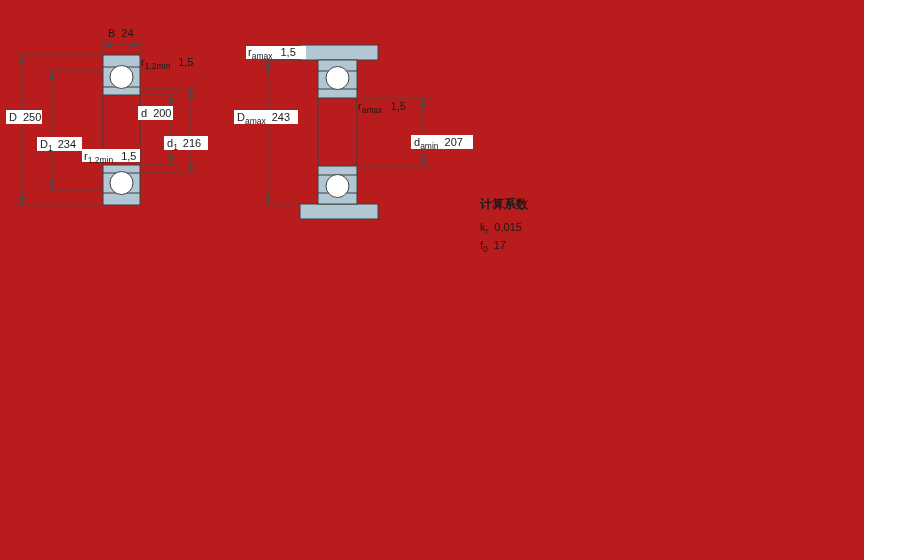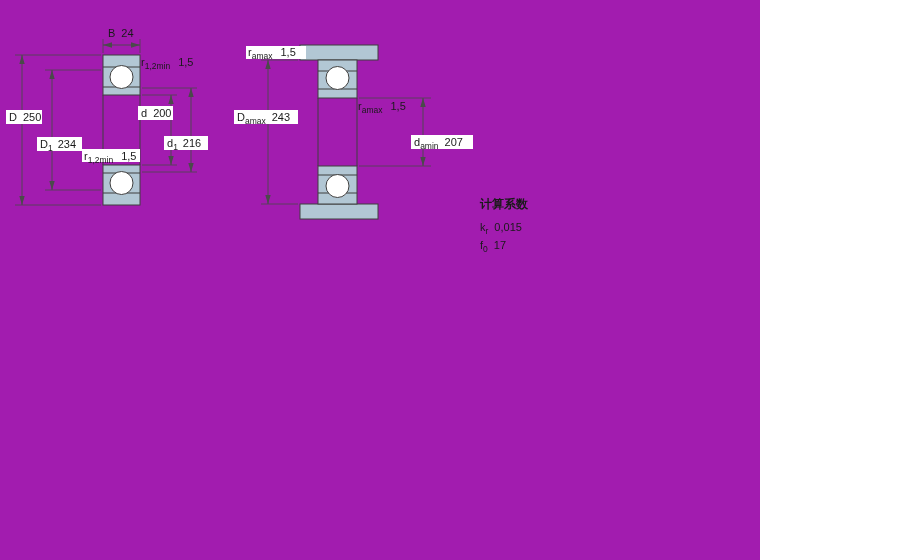--- a/index.html
+++ b/index.html
@@ -1,16 +1,16 @@
 <!DOCTYPE html>
 <html><head>
 <meta charset="utf-8">
 <style>
   html,body{margin:0;padding:0;background:#ffffff;}
-  .stage{position:relative;width:760px;height:560px;background:#a21caf;overflow:hidden;}
+  .stage{position:relative;width:864px;height:560px;background:#b91c1c;overflow:hidden;}
   svg{display:block;}
   svg text{font-family:"Liberation Sans",sans-serif;font-size:11px;fill:#1a1a1a;}
   svg .sub{font-size:8.5px;}
   svg .heading{font-size:12px;font-weight:bold;}
   .part{fill:#b2c7d4;stroke:#3f3f3f;stroke-width:1;}
   .ball{fill:#ffffff;stroke:#3f3f3f;stroke-width:1;}
   .pline{stroke:#3f3f3f;stroke-width:1;}
   .dim{stroke:#4a4a4a;stroke-width:0.9;fill:none;}
   .ext{stroke:#4a4a4a;stroke-width:0.8;}
   .bg{fill:#ffffff;}

